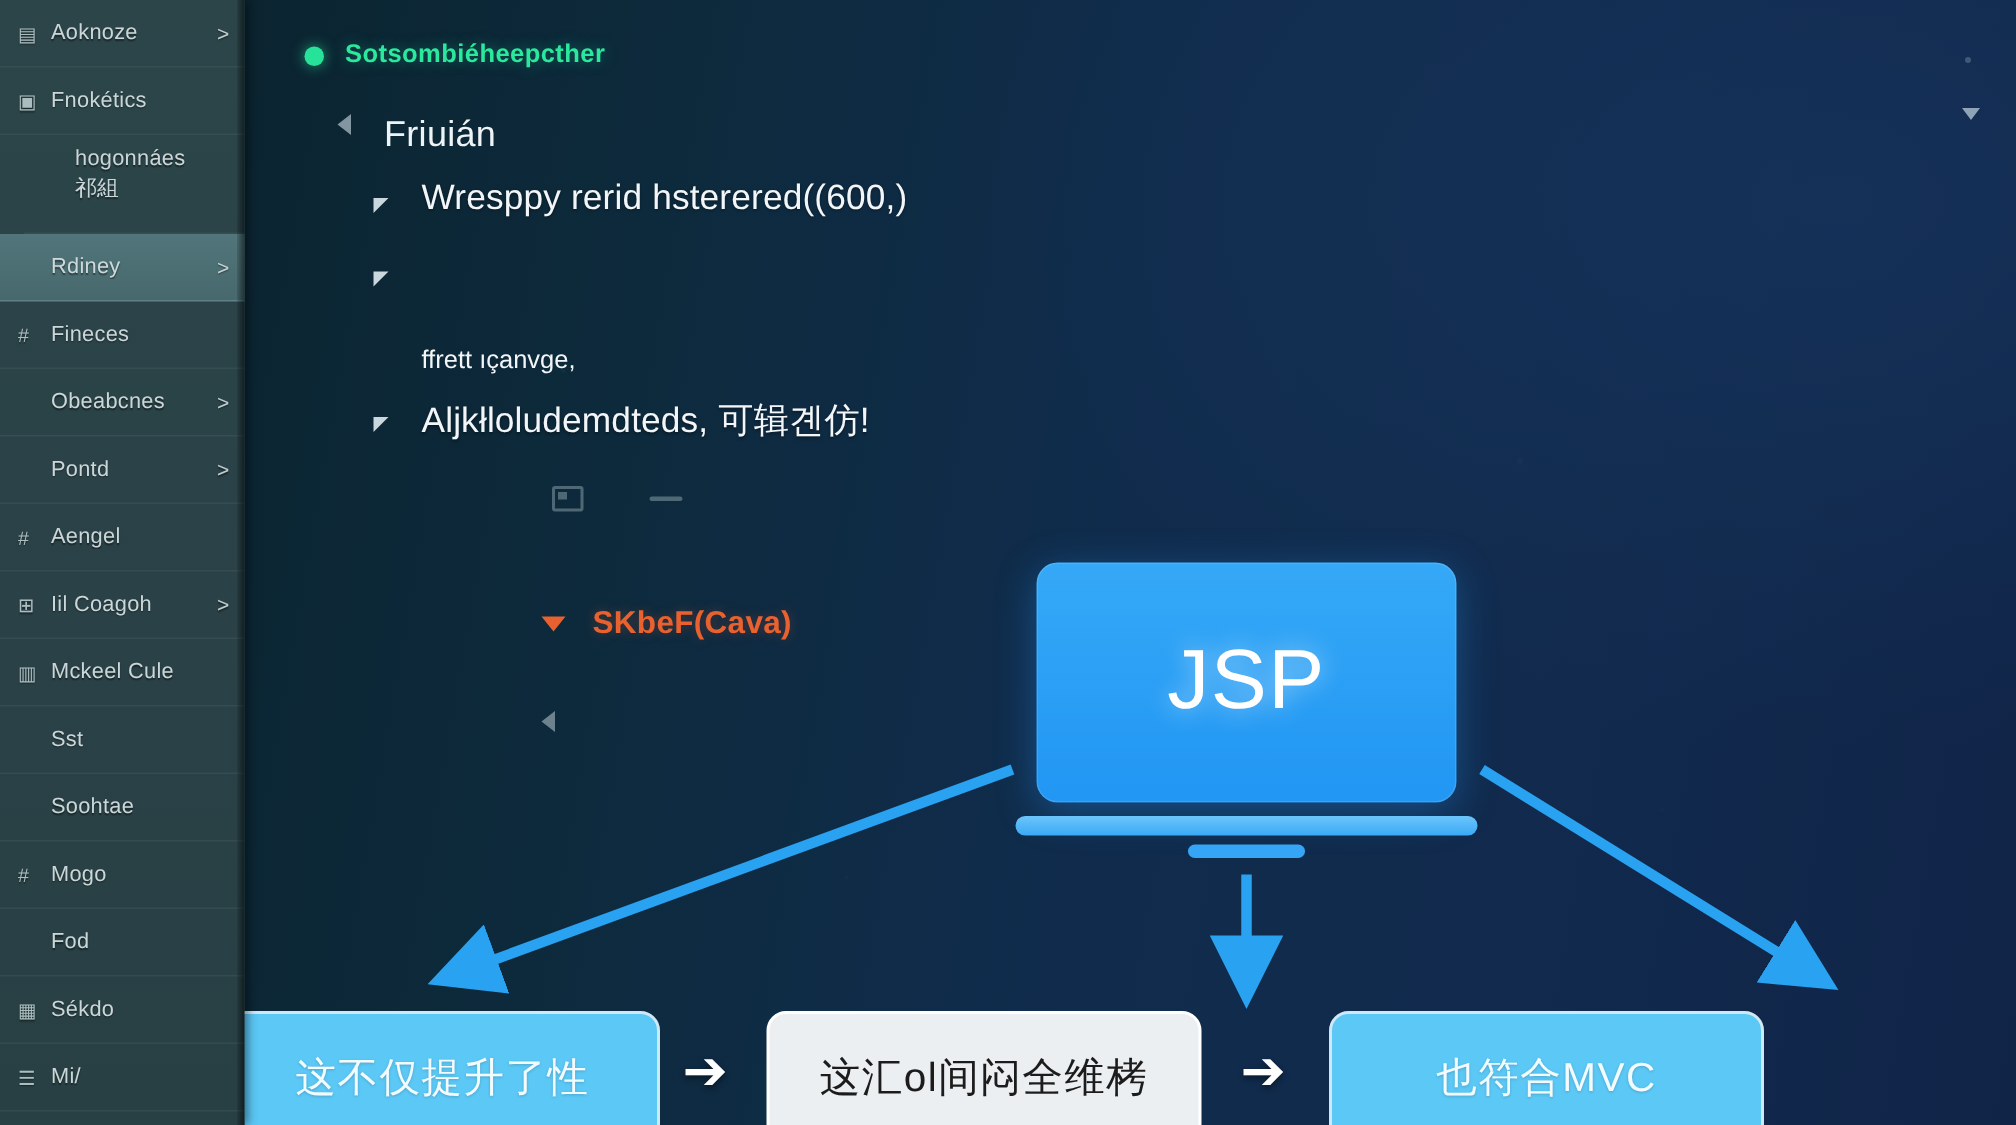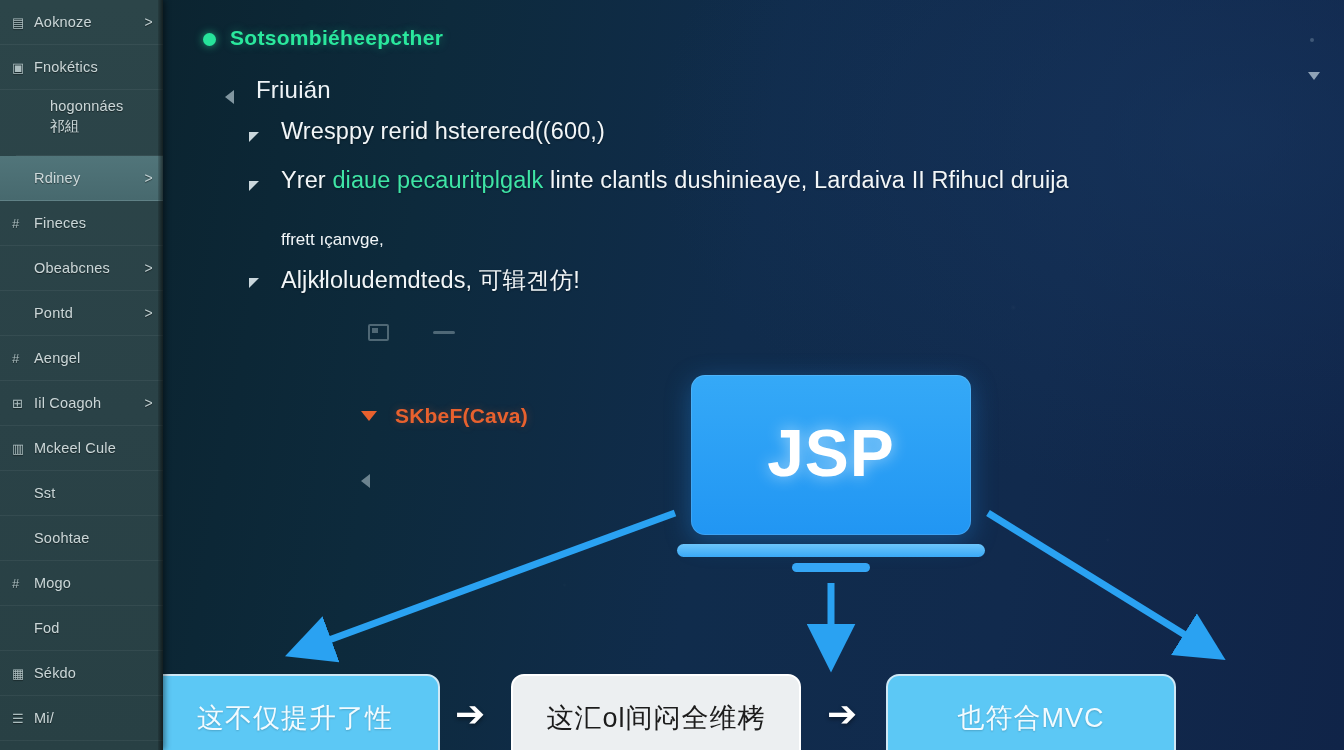--- a/index.html
+++ b/index.html
@@ -81,27 +81,27 @@
     position:absolute;left:40px;top:26px;
     display:flex;align-items:center;gap:14px;
   }
   .heading .dot{
     width:13px;height:13px;border-radius:50% 50% 50% 50%;
     background:#27e39a;
     box-shadow:0 0 9px rgba(39,227,154,.65);
     transform:translateY(1px);
   }
   .heading .htxt{
-    color:#2ae89d;font-size:21px;font-weight:600;letter-spacing:.3px;
+    color:#2ae89d;font-size:17px;font-weight:600;letter-spacing:.3px;
     text-shadow:0 0 10px rgba(42,232,157,.35);
   }
 
   .lvl1{
     position:absolute;left:62px;top:76px;
-    display:flex;align-items:flex-end;gap:22px;
+    display:flex;align-items:flex-start;gap:22px;
   }
   .tri-left{
     width:0;height:0;
     border-top:7px solid transparent;border-bottom:7px solid transparent;
     border-right:9px solid #9fb3bb;opacity:.8;
   }
   .lvl1 .t{color:#eef3f6;font-size:24px;letter-spacing:.2px;}
 
   .bullets{position:absolute;left:0;top:118px;width:1181px;}
   .bullet{
@@ -171,21 +171,21 @@
 
   
   .laptop{position:absolute;left:528px;top:375px;width:280px;}
   .screen{
     width:280px;height:160px;border-radius:14px;
     background:linear-gradient(180deg,#35a9f7 0%,#2196f3 100%);
     display:flex;align-items:center;justify-content:center;
     box-shadow:0 6px 26px rgba(33,150,243,.35), inset 0 0 0 1px rgba(255,255,255,.12);
   }
   .screen .jsp{
-    color:#fff;font-size:66px;font-weight:700;letter-spacing:1px;line-height:1;
+    color:#fff;font-size:56px;font-weight:400;letter-spacing:1px;line-height:1;
     text-shadow:0 0 16px rgba(255,255,255,.55);
     transform:translateY(-2px);
   }
   .base{
     width:308px;height:13px;margin:9px 0 0 -14px;border-radius:7px;
     background:linear-gradient(180deg,#6cc5fb,#3aa9f6);
   }
   .foot{
     width:78px;height:9px;margin:6px auto 0;border-radius:5px;
     background:#35a6f5;
@@ -333,23 +333,20 @@
 
       <div class="bullet">
         <span class="tri-corner"></span>
         <span class="btxt">
           <span>Wresppy rerid hsterered((600,)</span>
         </span>
       </div>
 
       <div class="bullet">
         <span class="tri-corner"></span>
-        <span class="btxt">
-          <span>Yrer </span><span class="g">diaue pecauritplgalk</span><span> linte clantls dushinieaye, Lardaiva II Rfihucl druija</span>
-        </span>
       </div>
 
       <div class="cont">ffrett ıçanvge,</div>
 
       <div class="bullet">
         <span class="tri-corner"></span>
         <span class="btxt">Aljkłloludemdteds, 可辑곈仿!</span>
       </div>
     </div>
 

